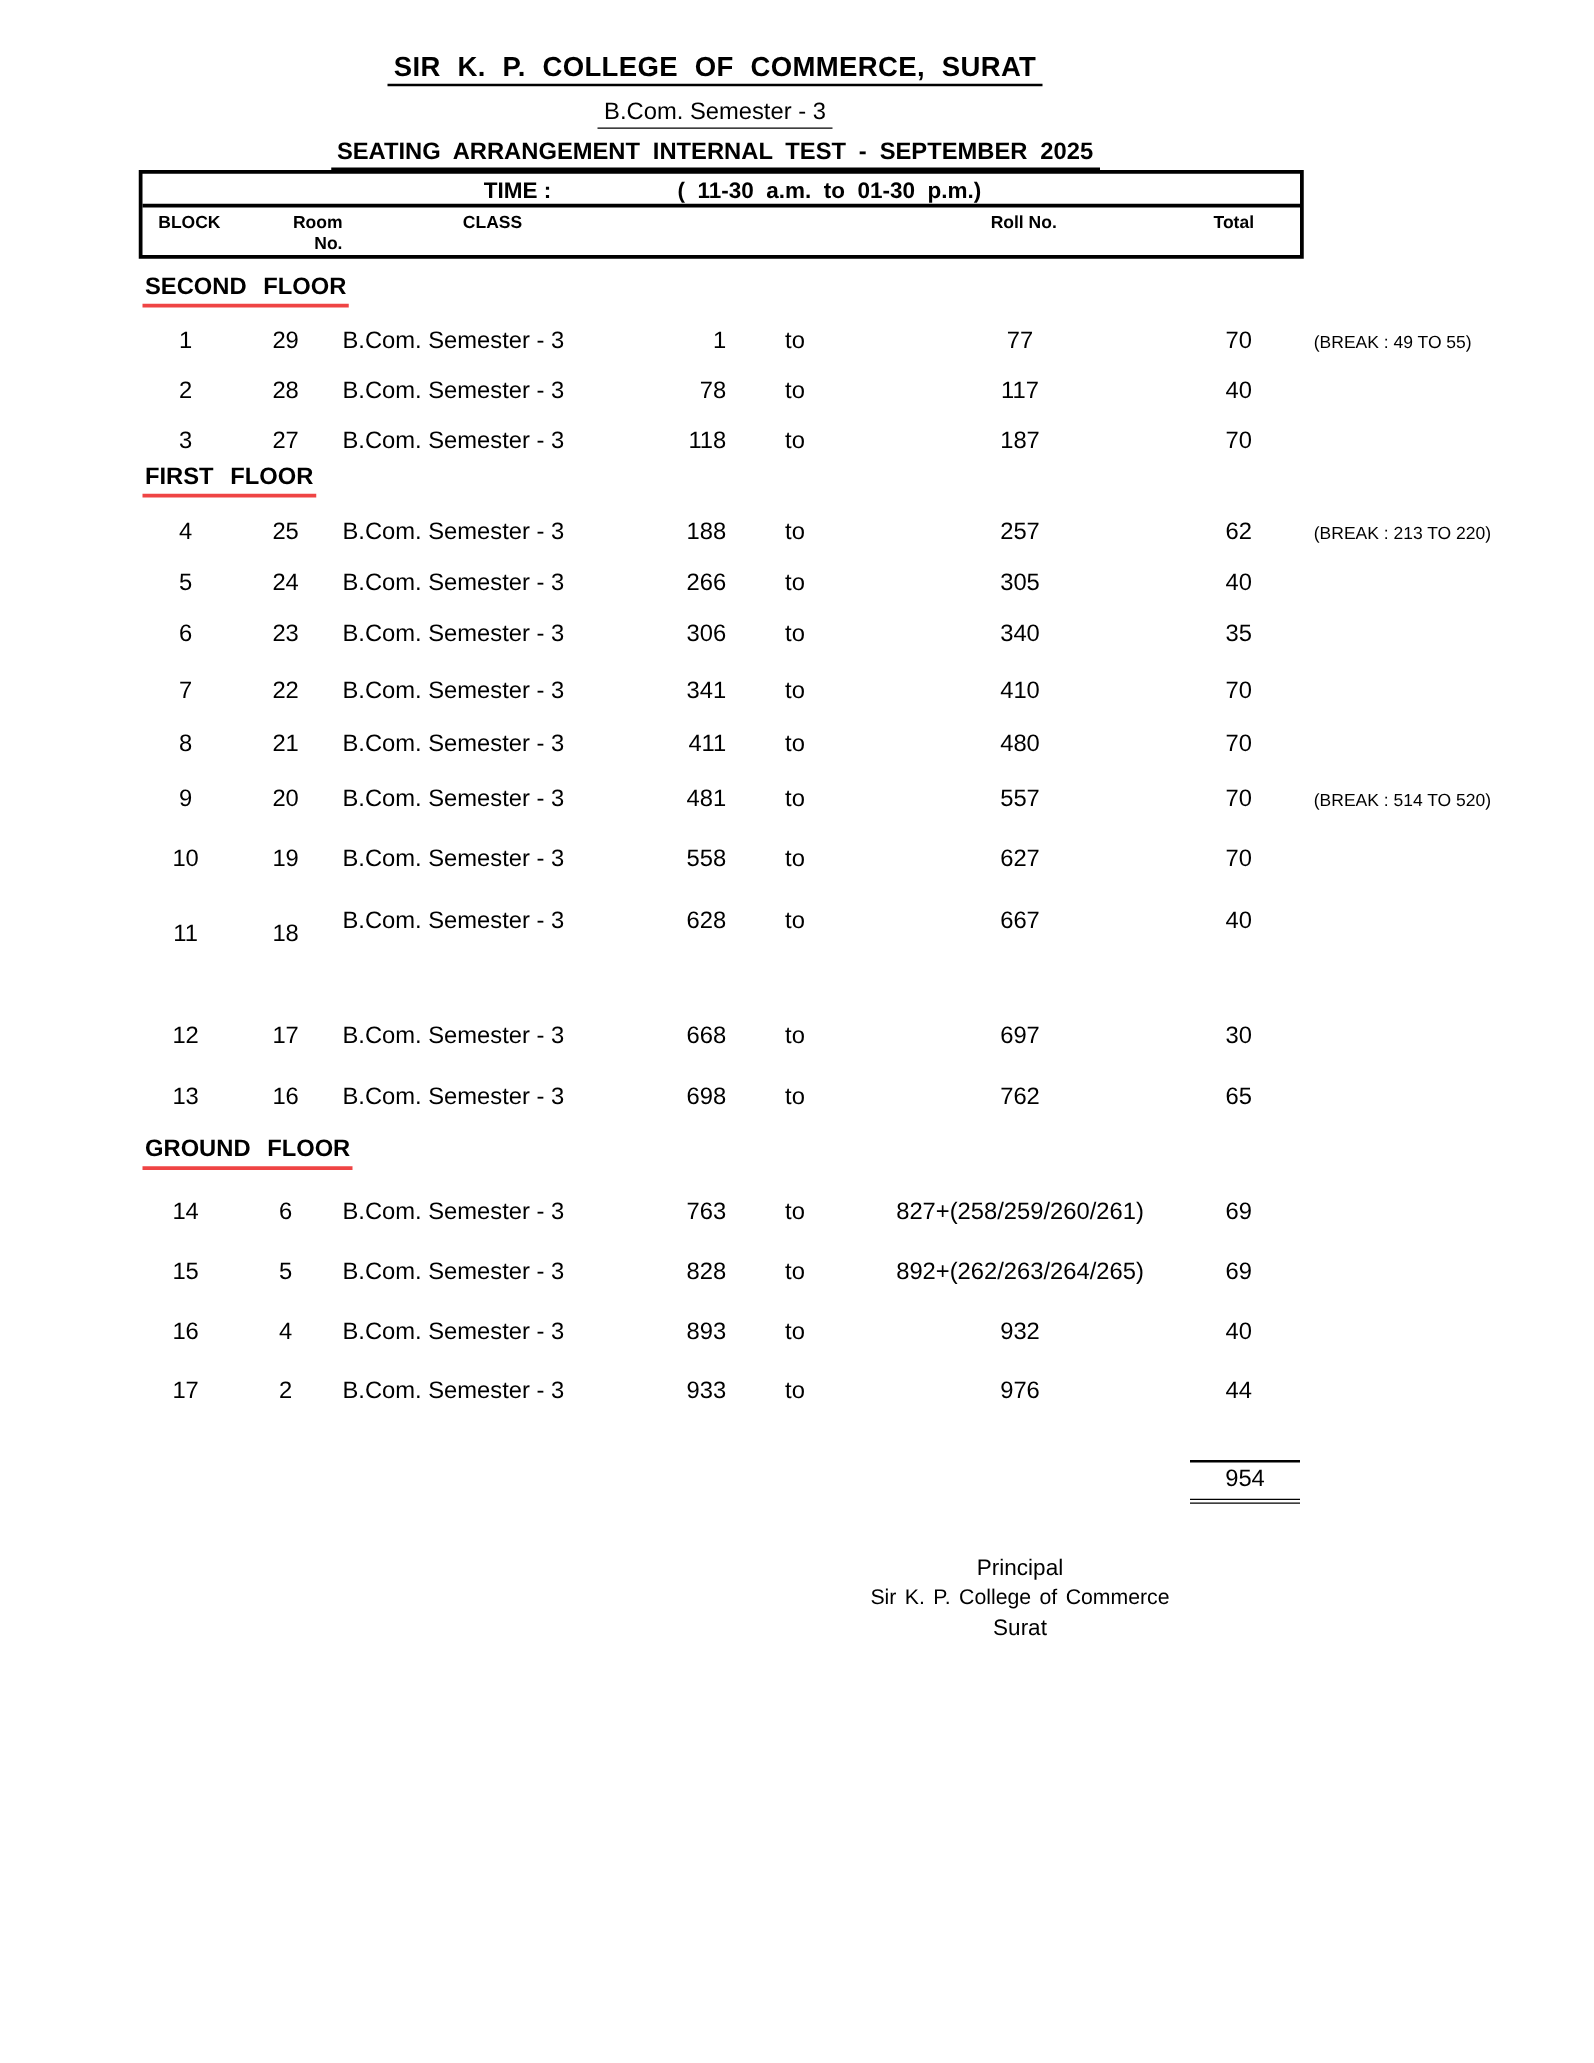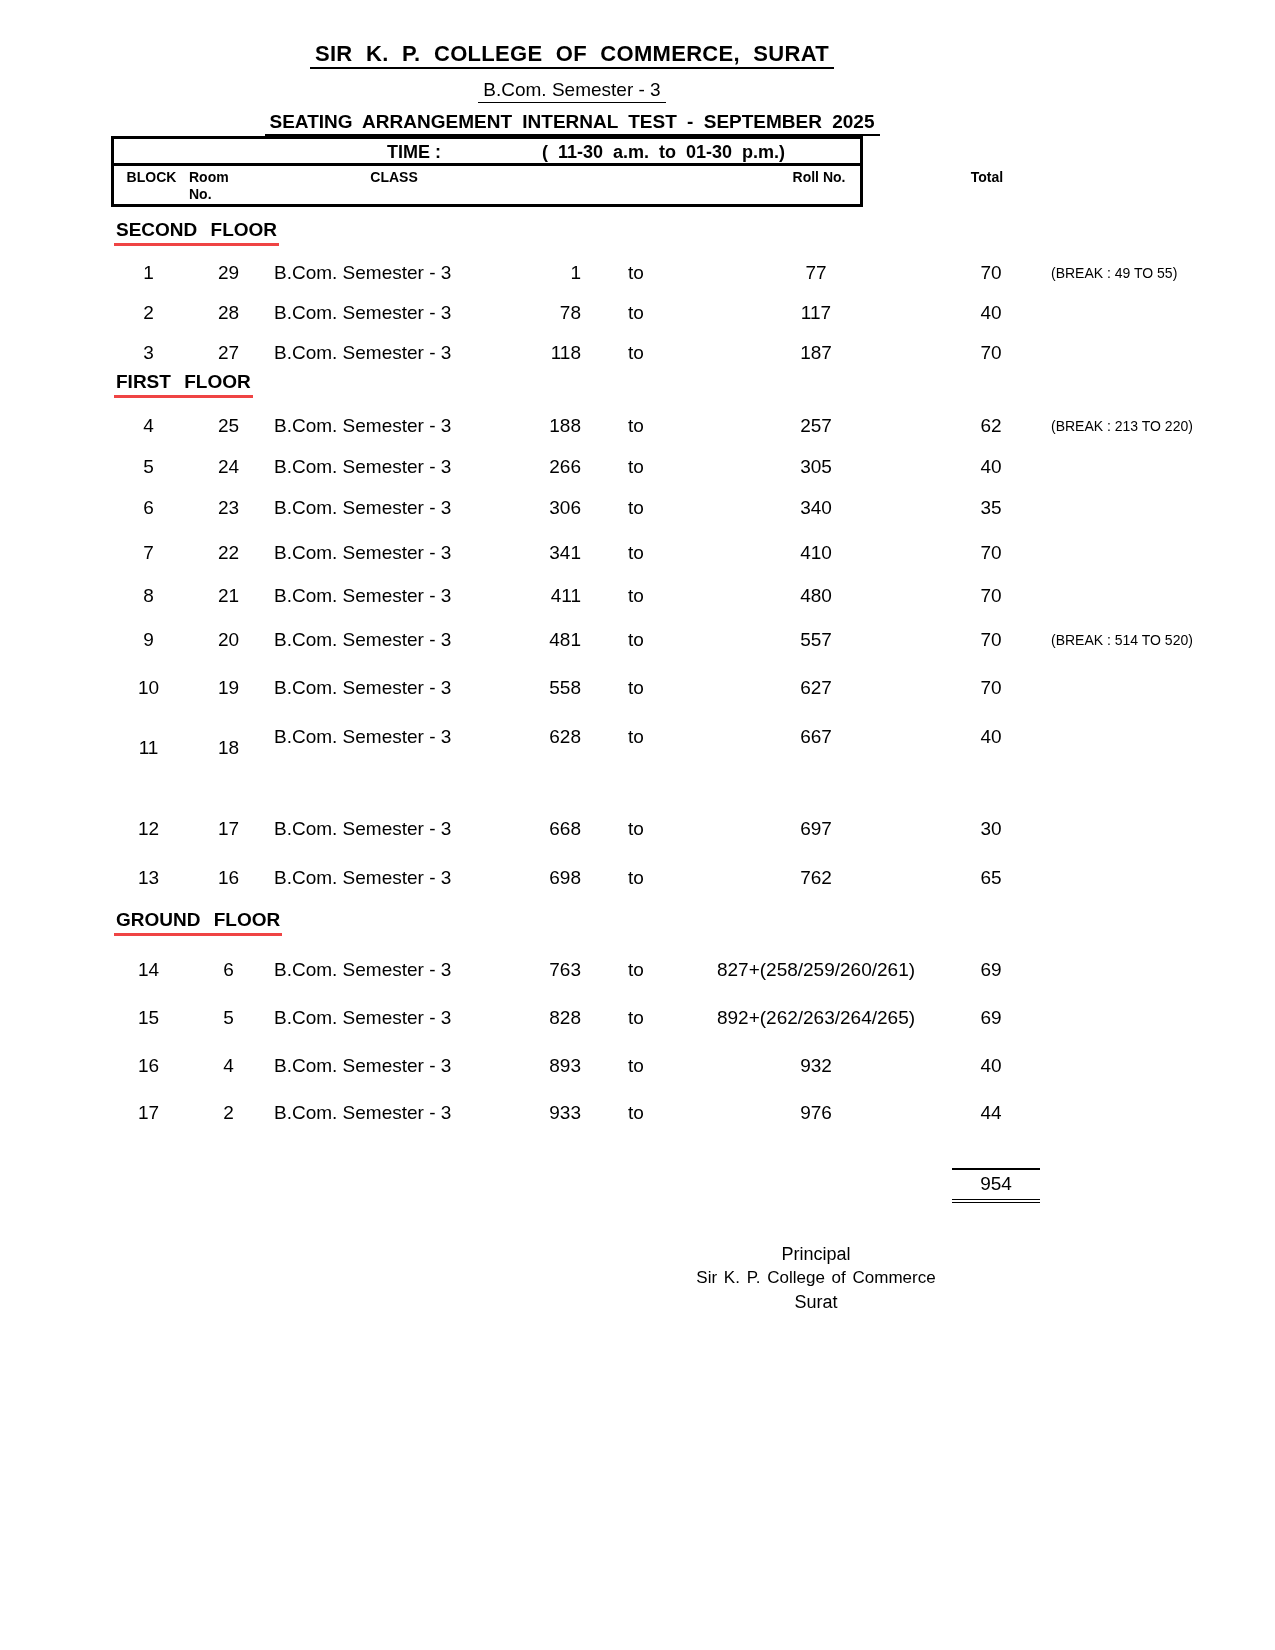--- a/index.html
+++ b/index.html
@@ -21,31 +21,31 @@
     margin: 12px 0 0; font-size: 22px; font-weight: bold; line-height: 24px; letter-spacing: .3px; word-spacing: 7px;
   }
   .doc-title span, .doc-subtitle span, .doc-heading span {
     display: inline-block; border-bottom: 2px solid #000; padding: 0 5px 1px;
   }
   .doc-subtitle { margin: 10px 0 0; font-size: 19px; font-weight: normal; line-height: 22px; }
   .doc-subtitle span { border-bottom-width: 1.5px; }
   .doc-heading { margin: 8px 0 0; font-size: 19px; font-weight: bold; line-height: 22px; word-spacing: 5px; }
 
   
-  .time-box { position: absolute; left: 75px; top: 136px; width: 752px; border: 3px solid #000; }
+  .time-box { position: absolute; left: 75px; top: 136px; width: 932px; border: 3px solid #000; }
   .time-row { position: relative; height: 27px; border-bottom: 3px solid #000; }
   .time-label { position: absolute; left: 230px; width: 140px; text-align: center; line-height: 27px; font-weight: bold; font-size: 18px; }
   .time-value { position: absolute; left: 428px; line-height: 27px; font-weight: bold; font-size: 18px; word-spacing: 5px; white-space: nowrap; }
   .cols-row {
     position: relative; height: 38px; padding-top: 3px;
     display: grid; grid-template-columns: 75px 85px 240px 70px 110px 250px 86px;
     font-size: 14px; font-weight: bold; align-items: start;
   }
   .h-block { grid-column: 1; text-align: center; }
-  .h-room  { grid-column: 2; text-align: left; line-height: 17px; }
+  .h-room  { grid-column: 2; text-align: right; line-height: 17px; }
   .h-class { grid-column: 3; text-align: center; }
   .h-roll  { grid-column: 6; text-align: center; }
   .h-total { grid-column: 7; text-align: center; }
 
   
   .section-heading { position: absolute; left: 78px; font-size: 19px; font-weight: bold; line-height: 22px; }
   .section-heading span { display: inline-block; border-bottom: 3px solid #ef4444; padding: 0 2px 2px; word-spacing: 8px; }
 
   
   .row {

